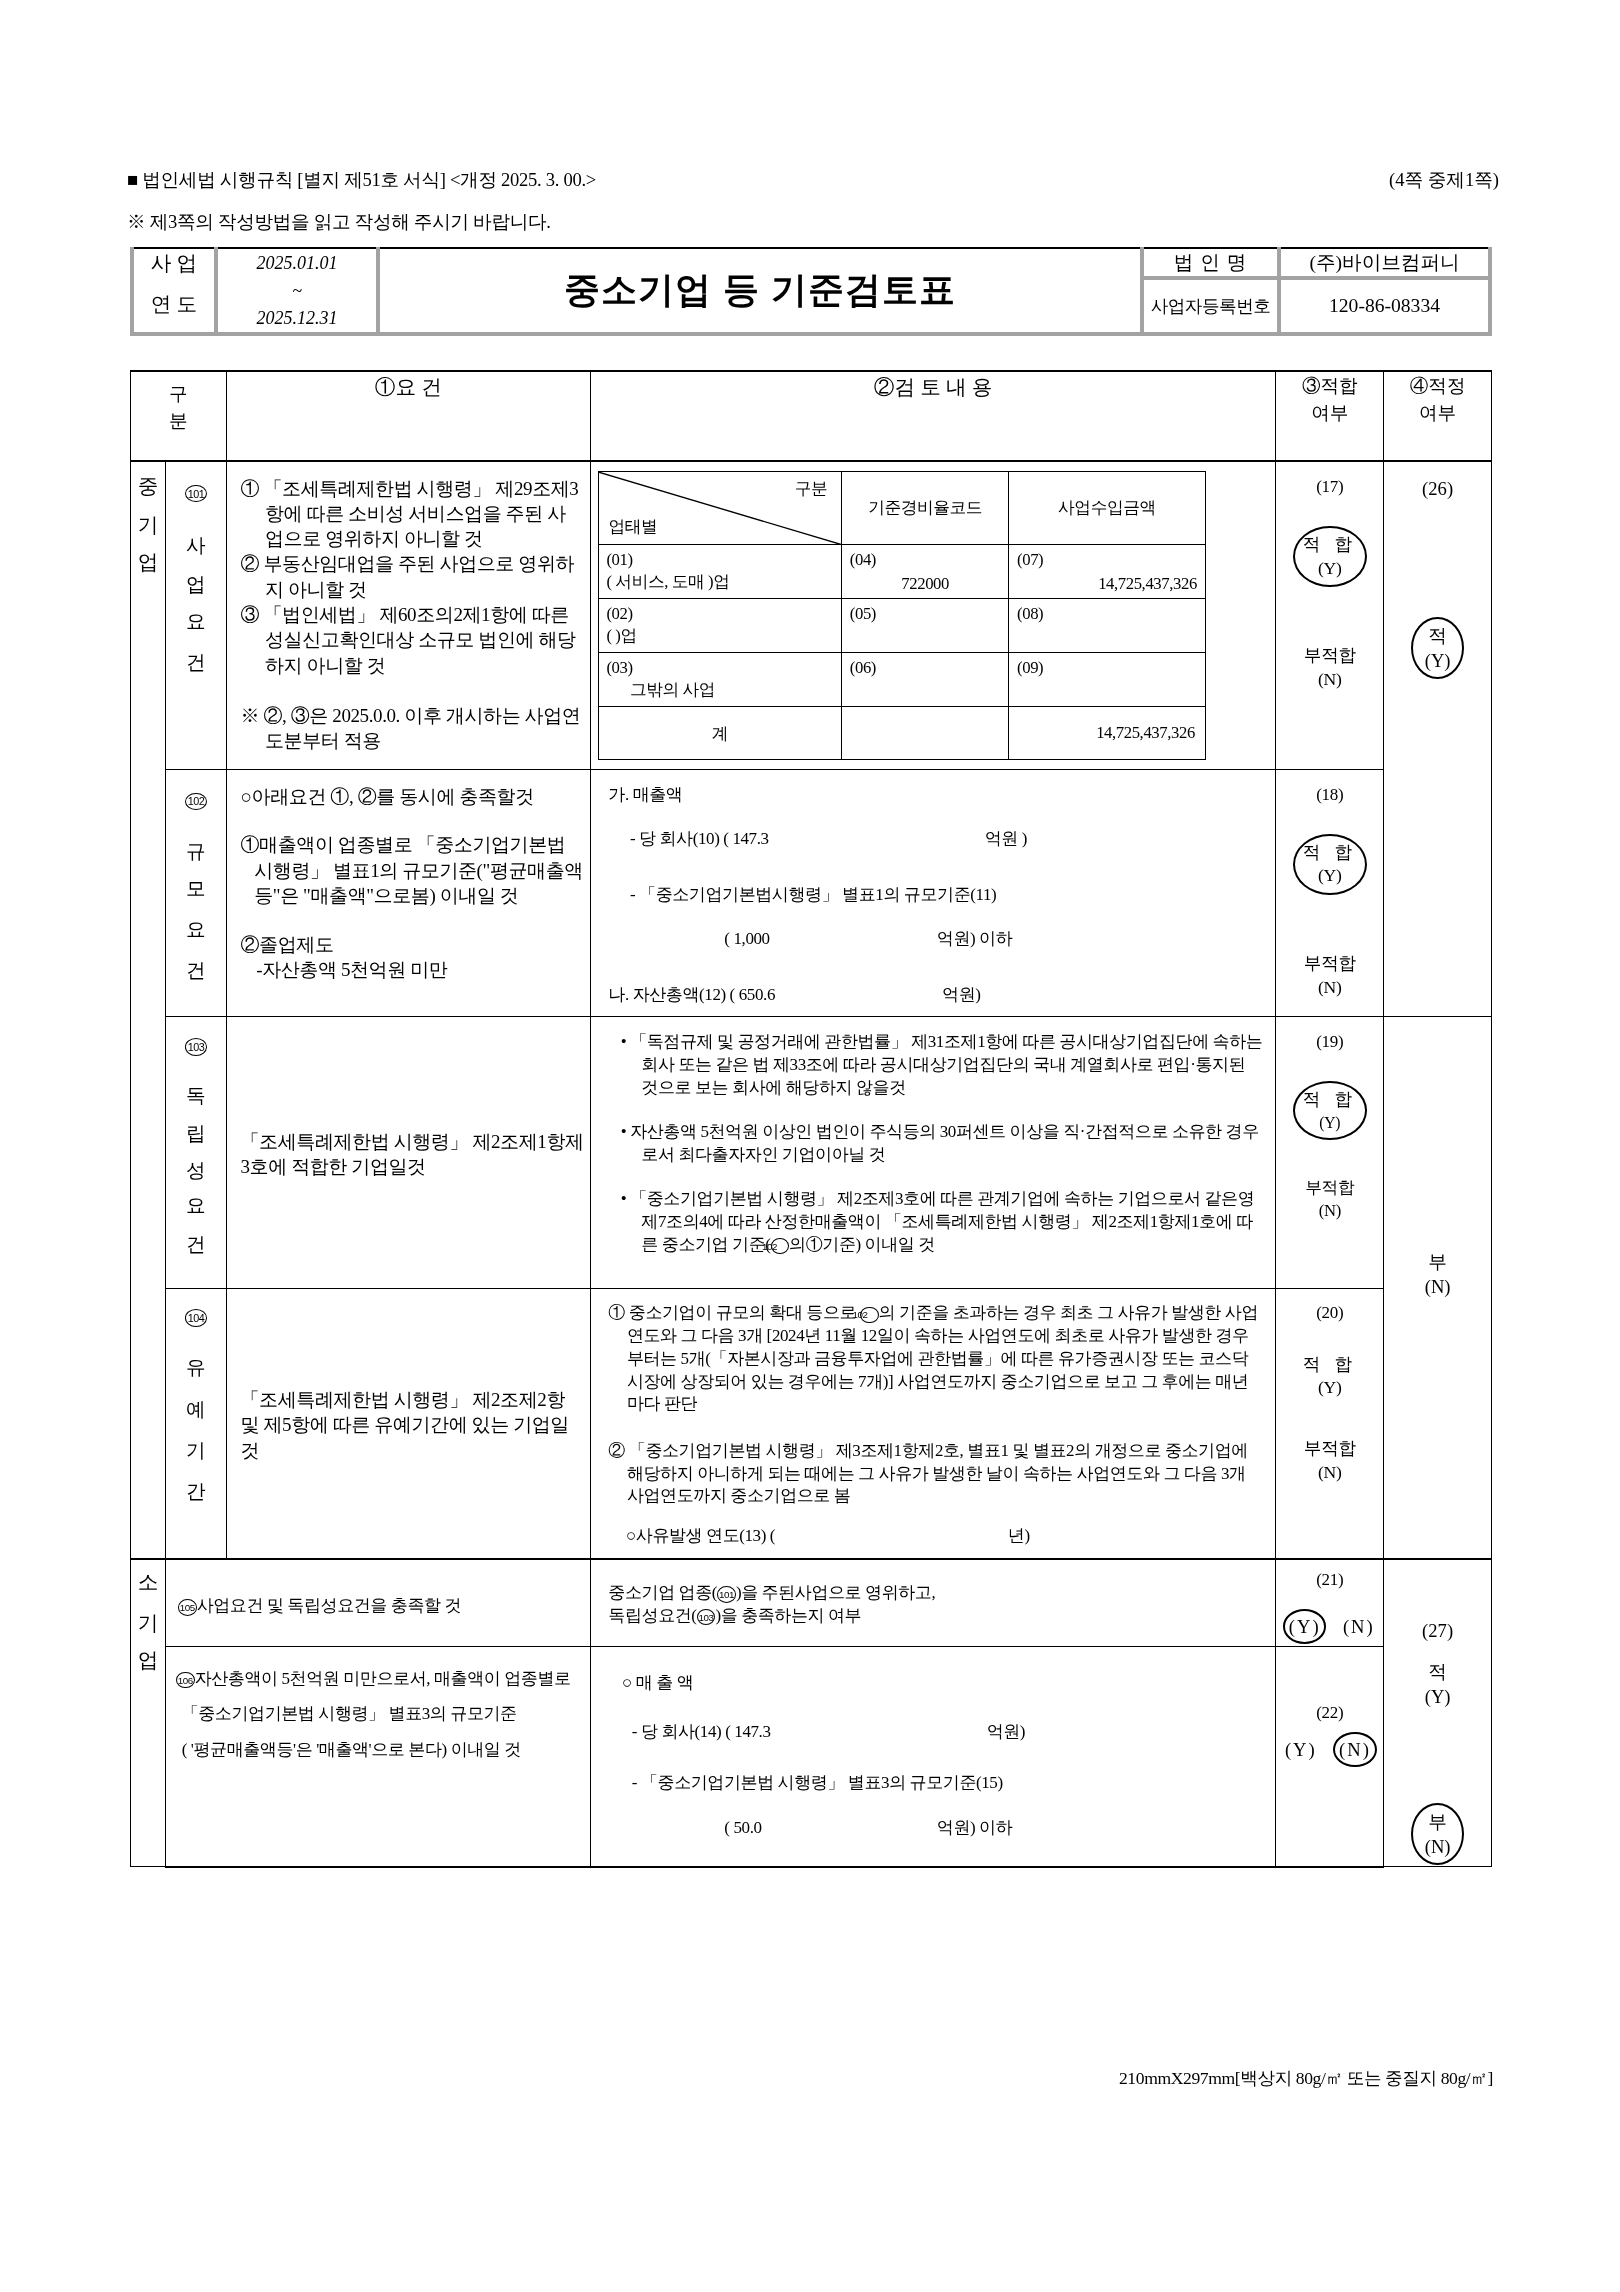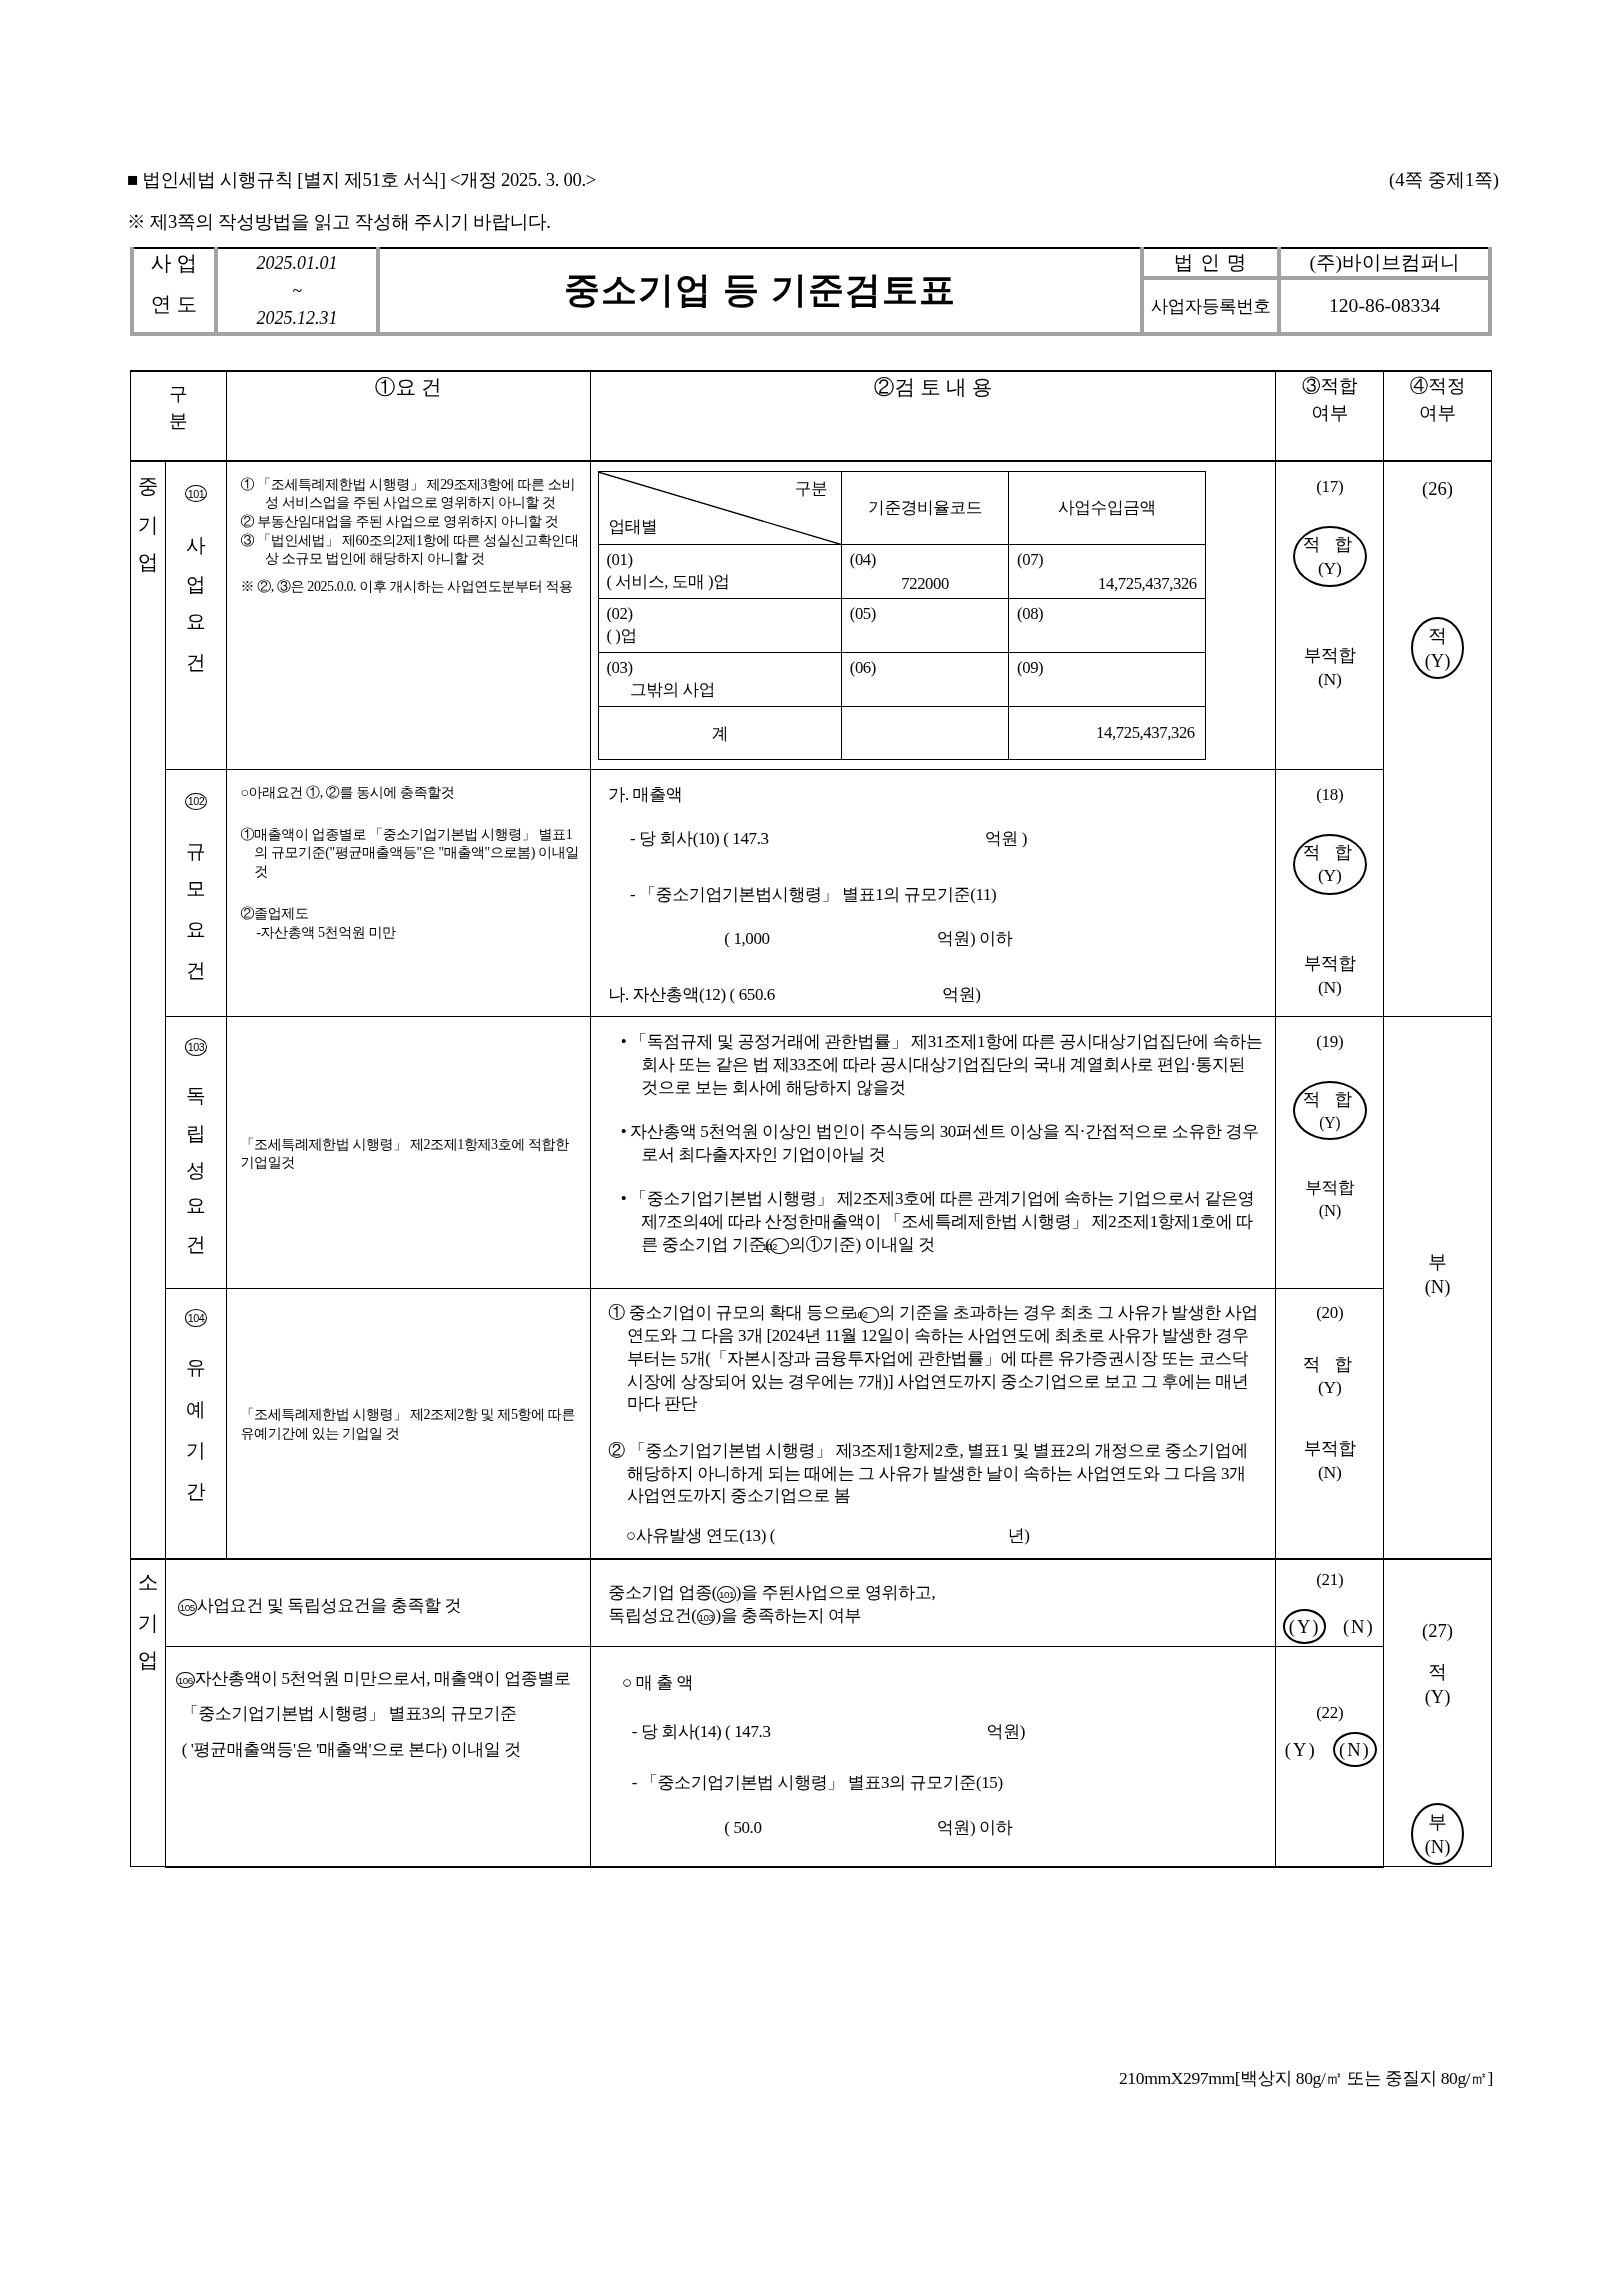--- a/index.html
+++ b/index.html
@@ -56,21 +56,21 @@
              text-align:center; font-family:"Liberation Sans","DejaVu Sans",sans-serif;
              letter-spacing:-0.5px; }
   .circnum.sm { font-size:9.8px; min-width:18.6px; padding:2.9px 1px 2px 1px; }
 
   
   .hrow td { text-align:center; vertical-align:middle; height:90px; font-size:20.6px; }
   .hrow .c-gubun { font-size:18.6px; }
   .hrow .two { font-size:18.6px; line-height:1.45; }
 
   
-  .req { font-size:14px; line-height:1.33; letter-spacing:-0.4px; padding:13.7px 5.9px 9.8px 13.7px; }
+  .req { font-size:19px; line-height:1.33; letter-spacing:-0.4px; padding:13.7px 5.9px 9.8px 13.7px; }
   .req .ind { padding-left:25.5px; display:block; }
   .req .hang { display:block; text-indent:-24.5px; padding-left:24.5px; }
   .chk { font-size:17px; line-height:1.34; letter-spacing:-0.4px; padding:13.7px 11.8px 9.8px 17.6px; }
   .chk .hang { display:block; text-indent:-18.6px; padding-left:18.6px; margin-bottom:12.7px; }
   .chk .bul { display:block; text-indent:-20.6px; padding-left:33px; margin-bottom:21.6px; }
 
   
   .inner { width:608px; margin:7.8px 0 7.8px 5.9px; border:1.6px solid #000; }
   .inner td { border:1px solid #000; font-size:16.7px; padding:4.9px 7.8px; height:53px;
               vertical-align:top; letter-spacing:-0.4px; }
@@ -172,21 +172,21 @@
         <span class="vert">중기업</span>
       </td>
       <td class="c-no thick-top" style="text-align:center;padding-top:21.6px;">
         <div class="circnum">101</div>
         <div style="margin-top:19.6px;"><span class="vert" style="letter-spacing:19.6px;font-size:19.6px;">사업요건</span></div>
       </td>
       <td class="c-req req thick-top">
         <span class="hang">① 「조세특례제한법 시행령」 제29조제3항에 따른 소비성 서비스업을 주된 사업으로 영위하지 아니할 것</span>
         <span class="hang">② 부동산임대업을 주된 사업으로 영위하지 아니할 것</span>
         <span class="hang">③ 「법인세법」 제60조의2제1항에 따른 성실신고확인대상 소규모 법인에 해당하지 아니할 것</span>
-        <span class="hang" style="margin-top:9px;">※ ②, ③은 2025.0.0. 이후 개시하는 사업연도분부터 적용</span>
+        <span class="hang" style="margin-top:25px;">※ ②, ③은 2025.0.0. 이후 개시하는 사업연도분부터 적용</span>
       </td>
       <td class="c-chk thick-top">
         <table class="inner">
           <tbody>
                 <tr>
             <td class="diag" style="width:243px;">
               <svg width="243" height="73" viewBox="0 0 248 74">
                 <line x1="0" y1="0" x2="248" y2="74" stroke="#000" stroke-width="1.4"></line>
               </svg>
               <span class="g1">구분</span>

